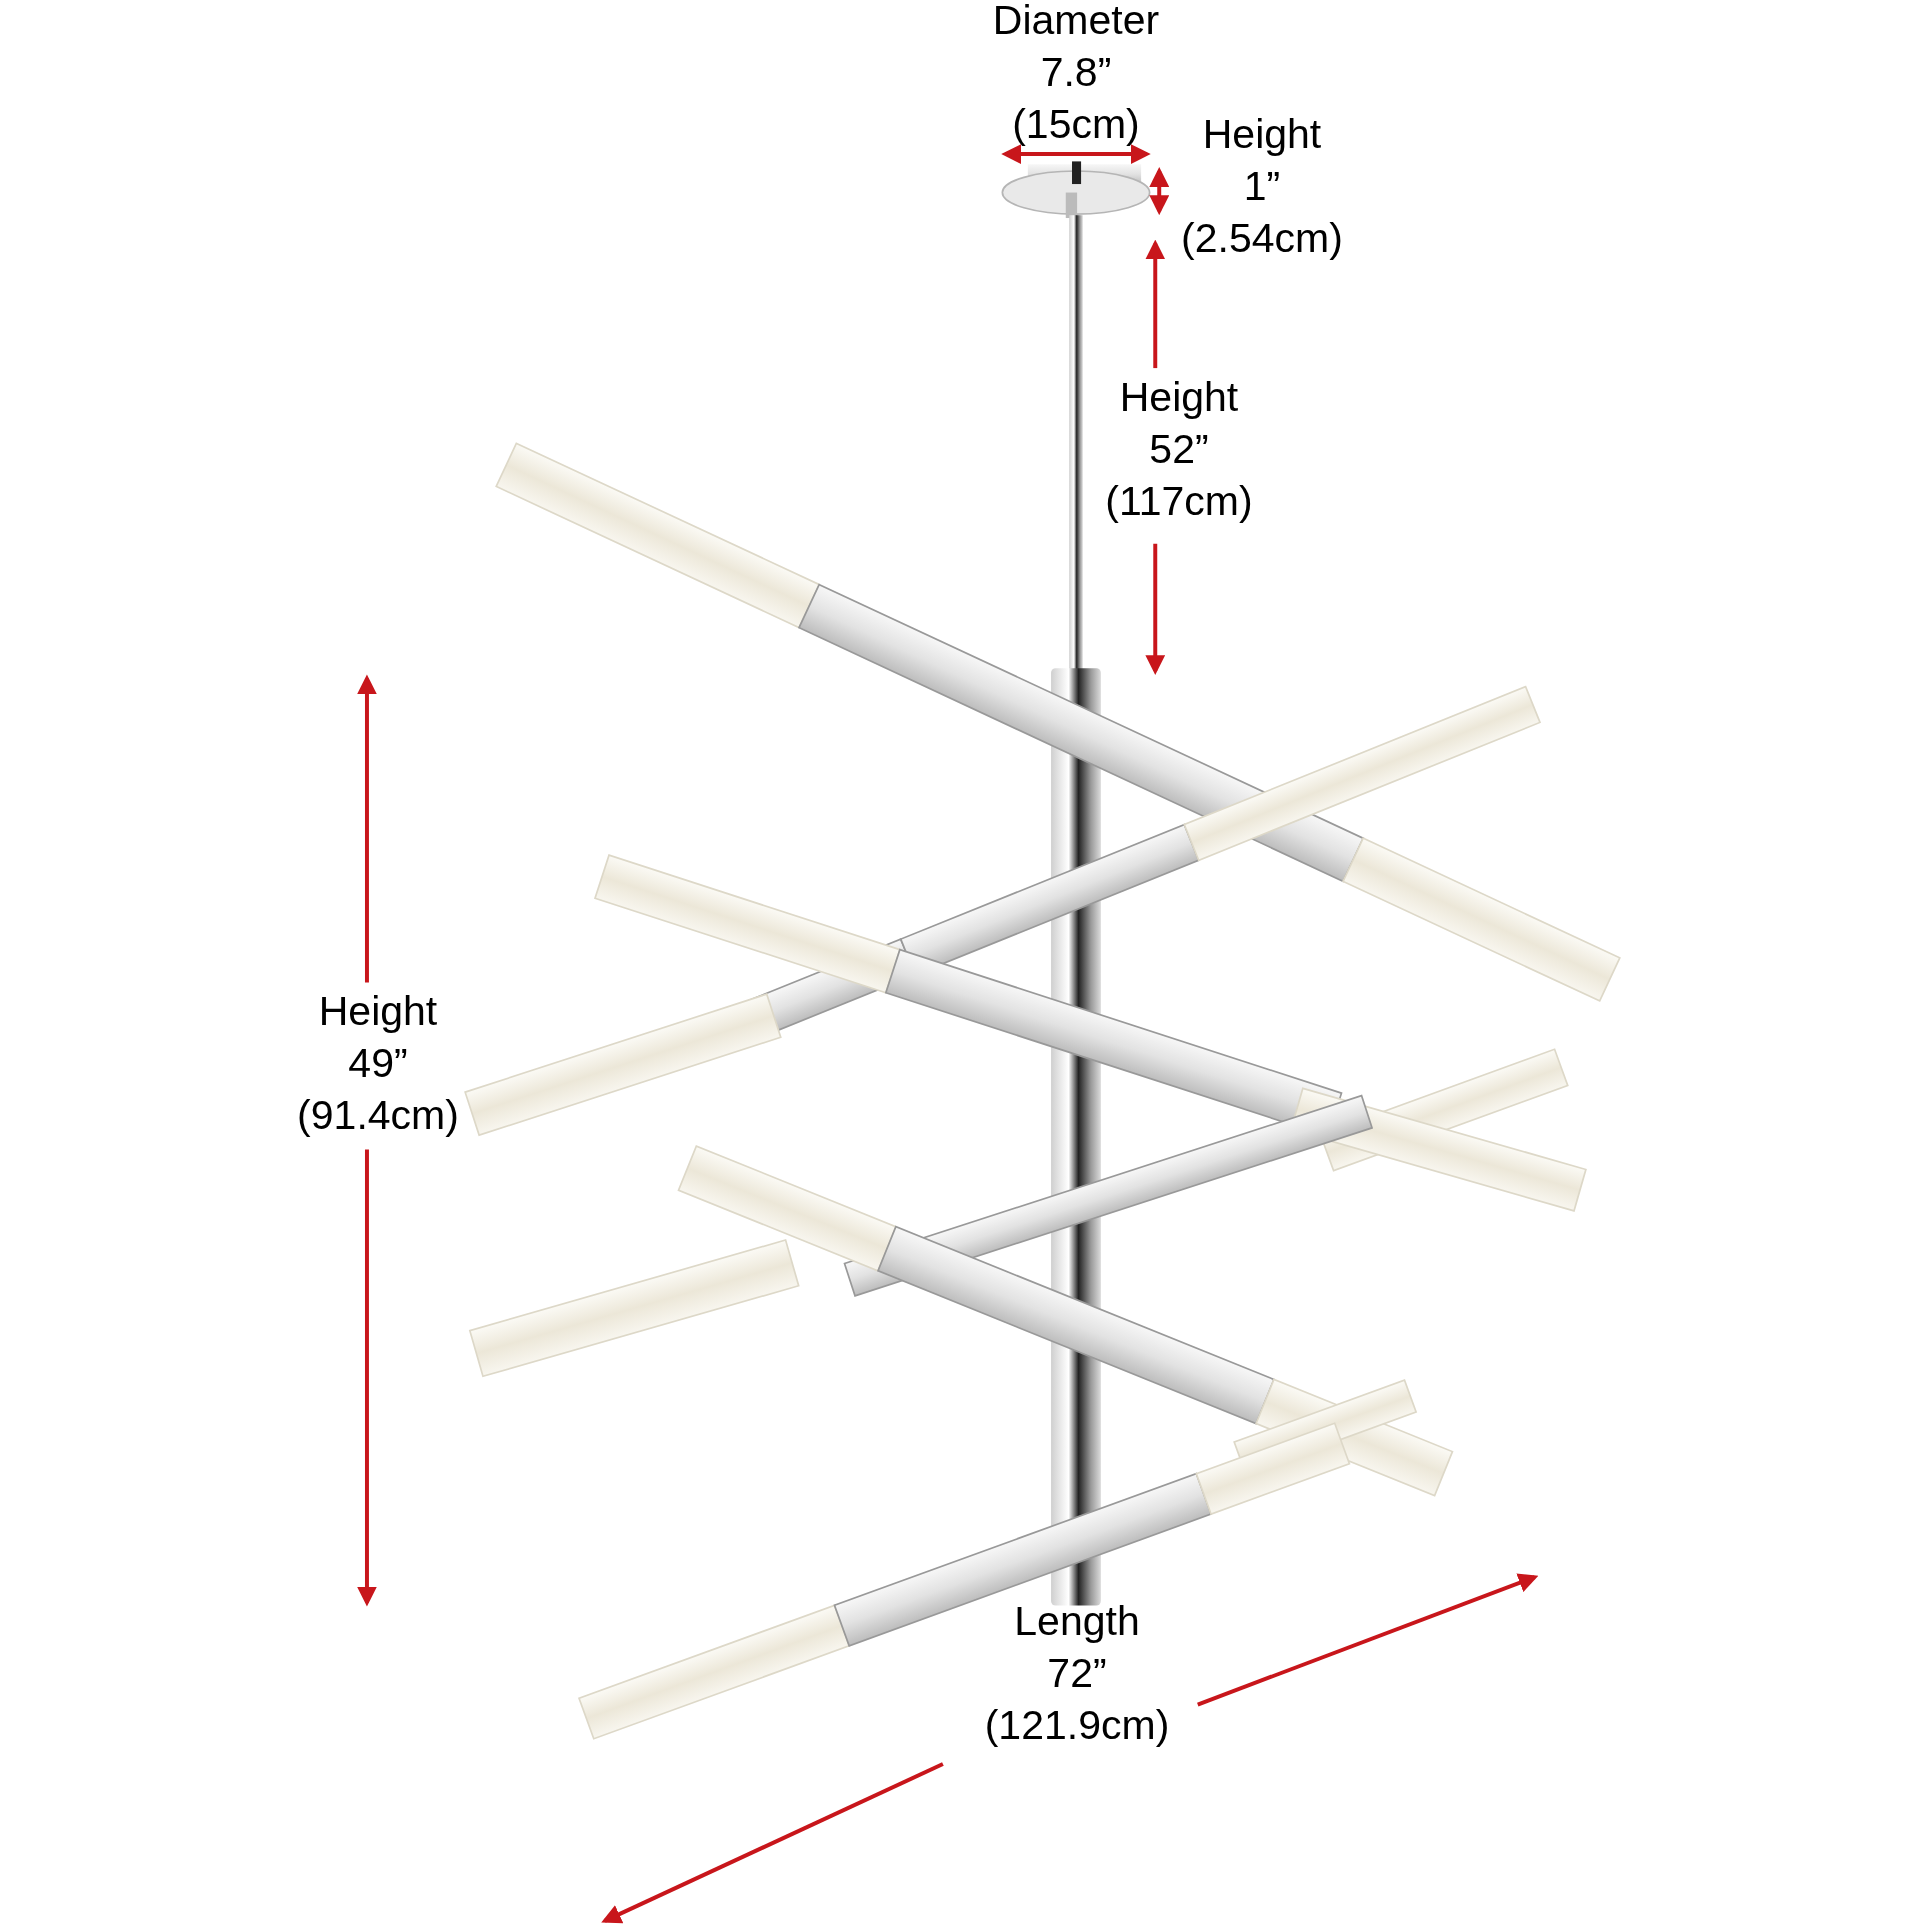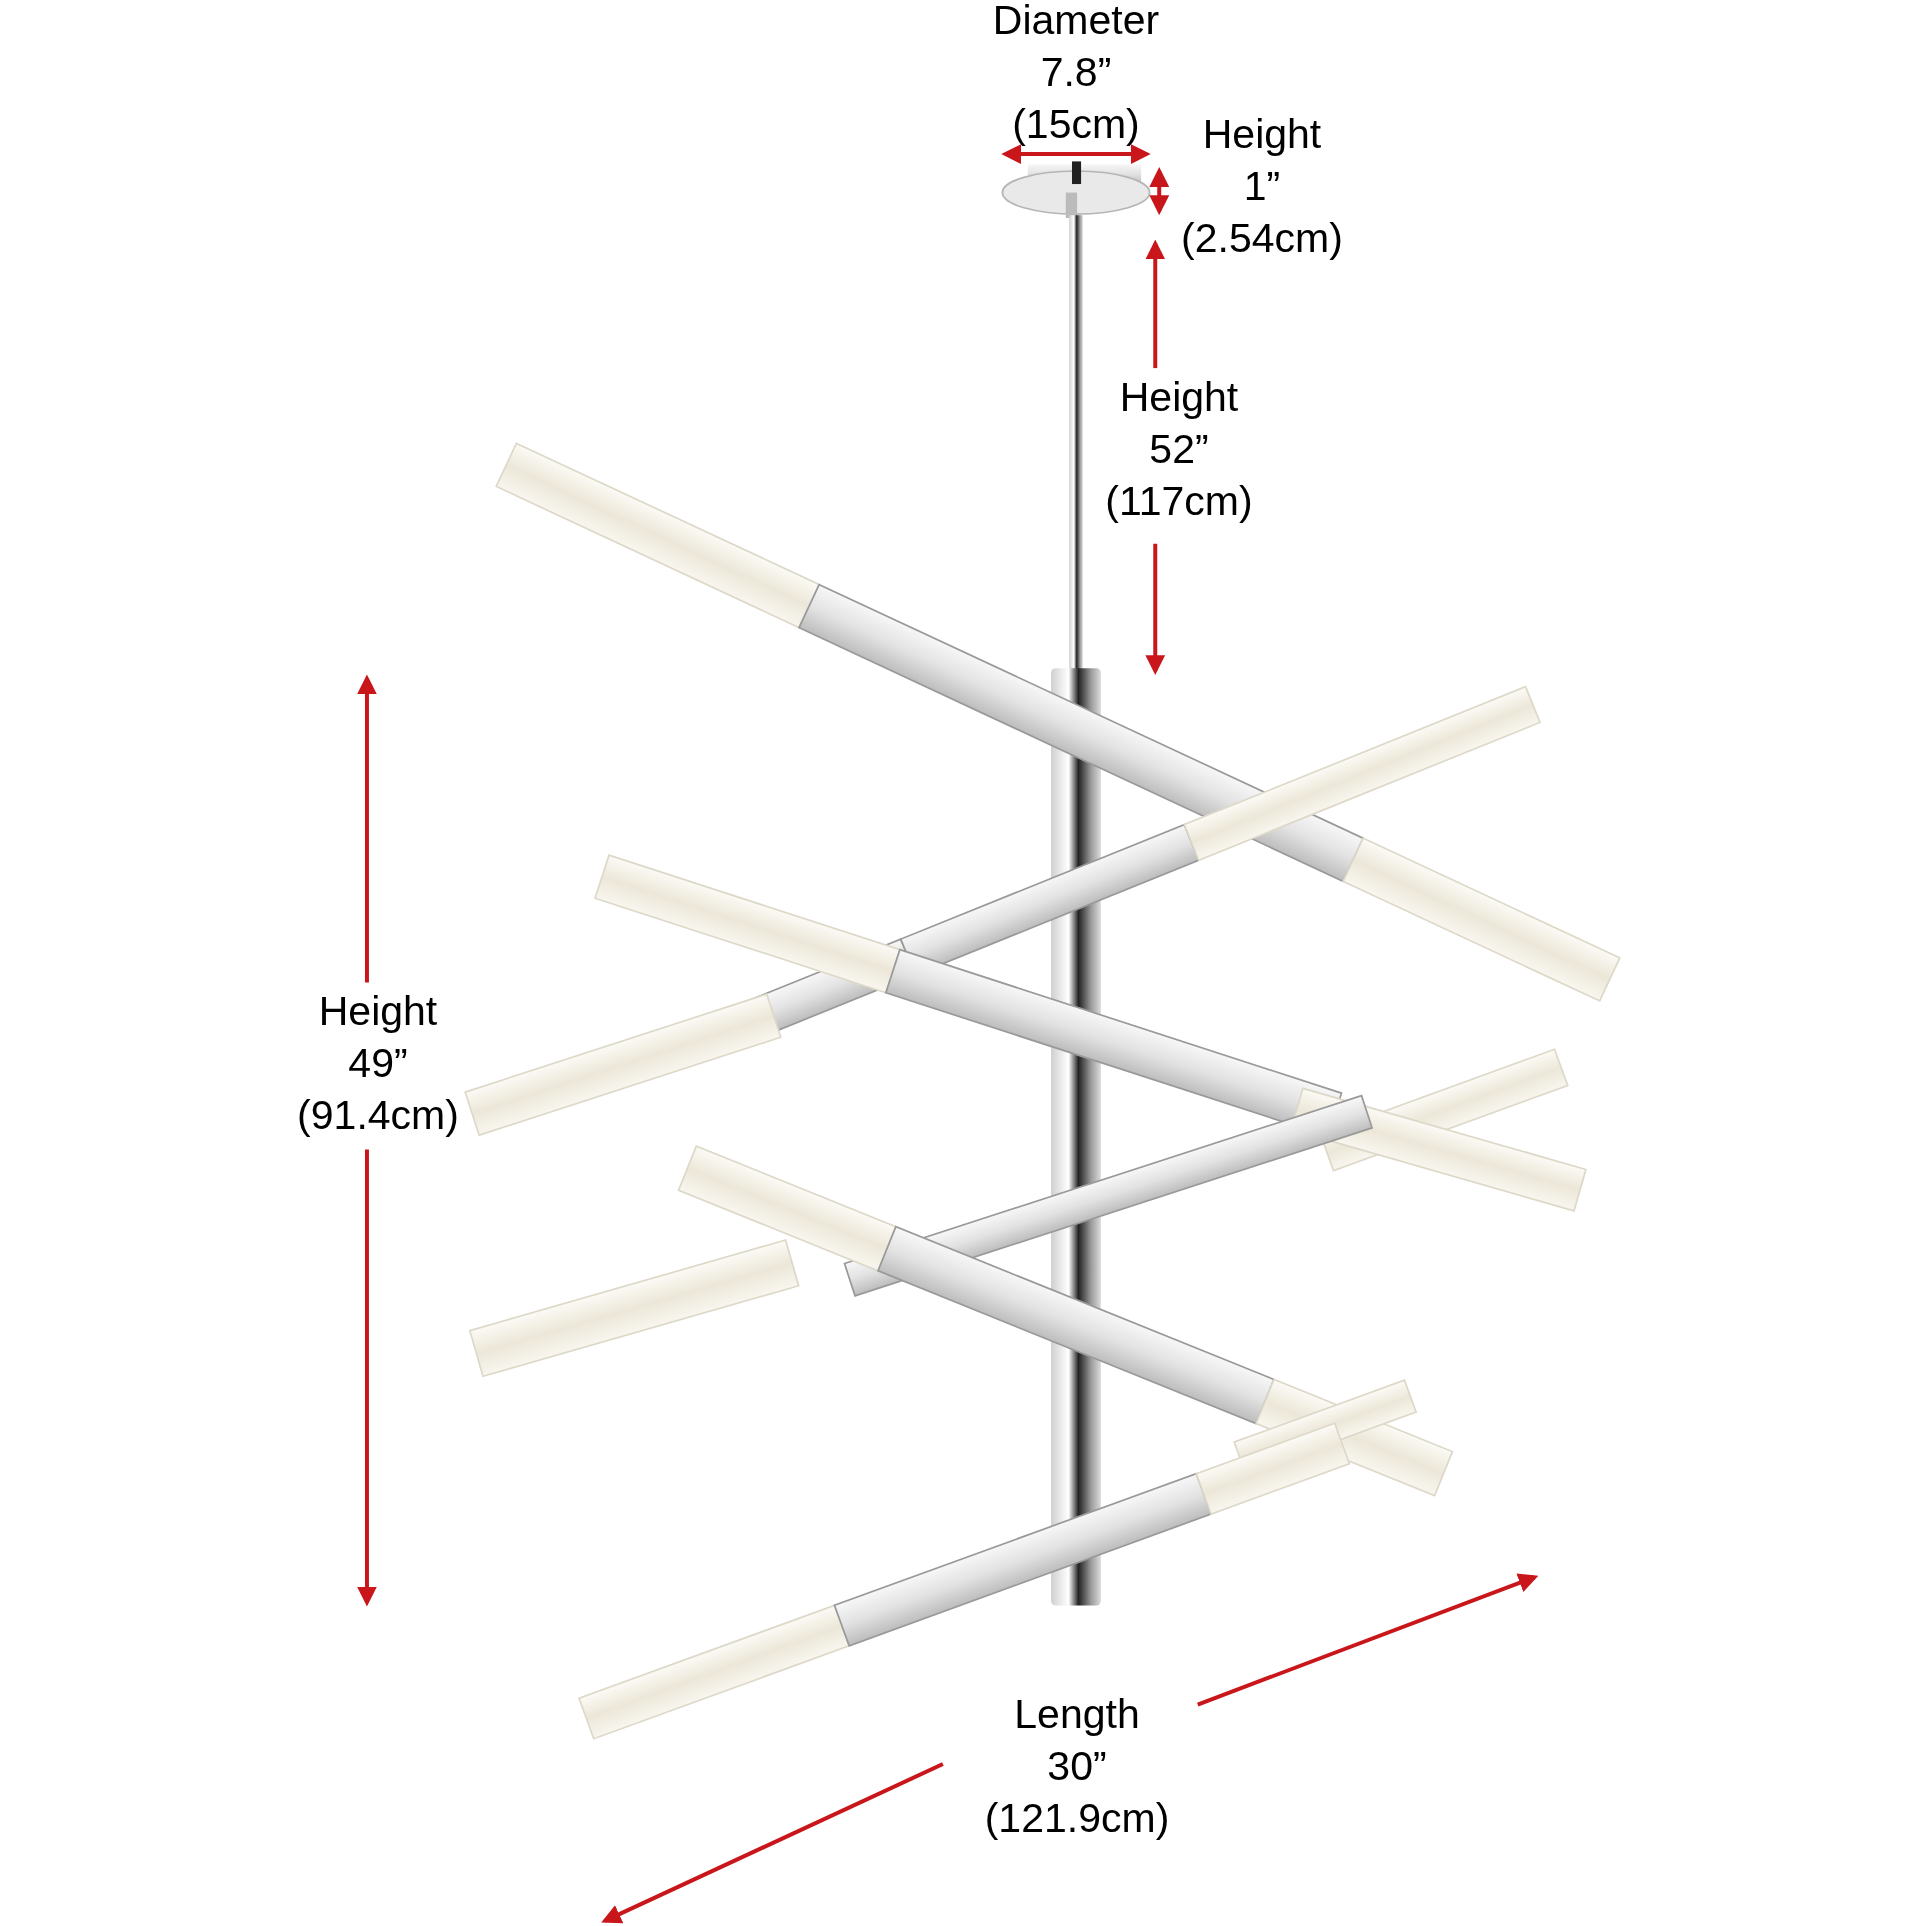--- a/index.html
+++ b/index.html
@@ -131,18 +131,18 @@
   <span>52”</span>
   <span>(117cm)</span>
 </div>
 
 <div class="dim-label" style="left:378px; top:985px;">
   <span>Height</span>
   <span>49”</span>
   <span>(91.4cm)</span>
 </div>
 
-<div class="dim-label" style="left:1077px; top:1688px;">
+<div class="dim-label" style="left:1077px; top:1595px;">
   <span>Length</span>
-  <span>30”</span>
+  <span>72”</span>
   <span>(121.9cm)</span>
 </div>
 
 
 </body></html>

